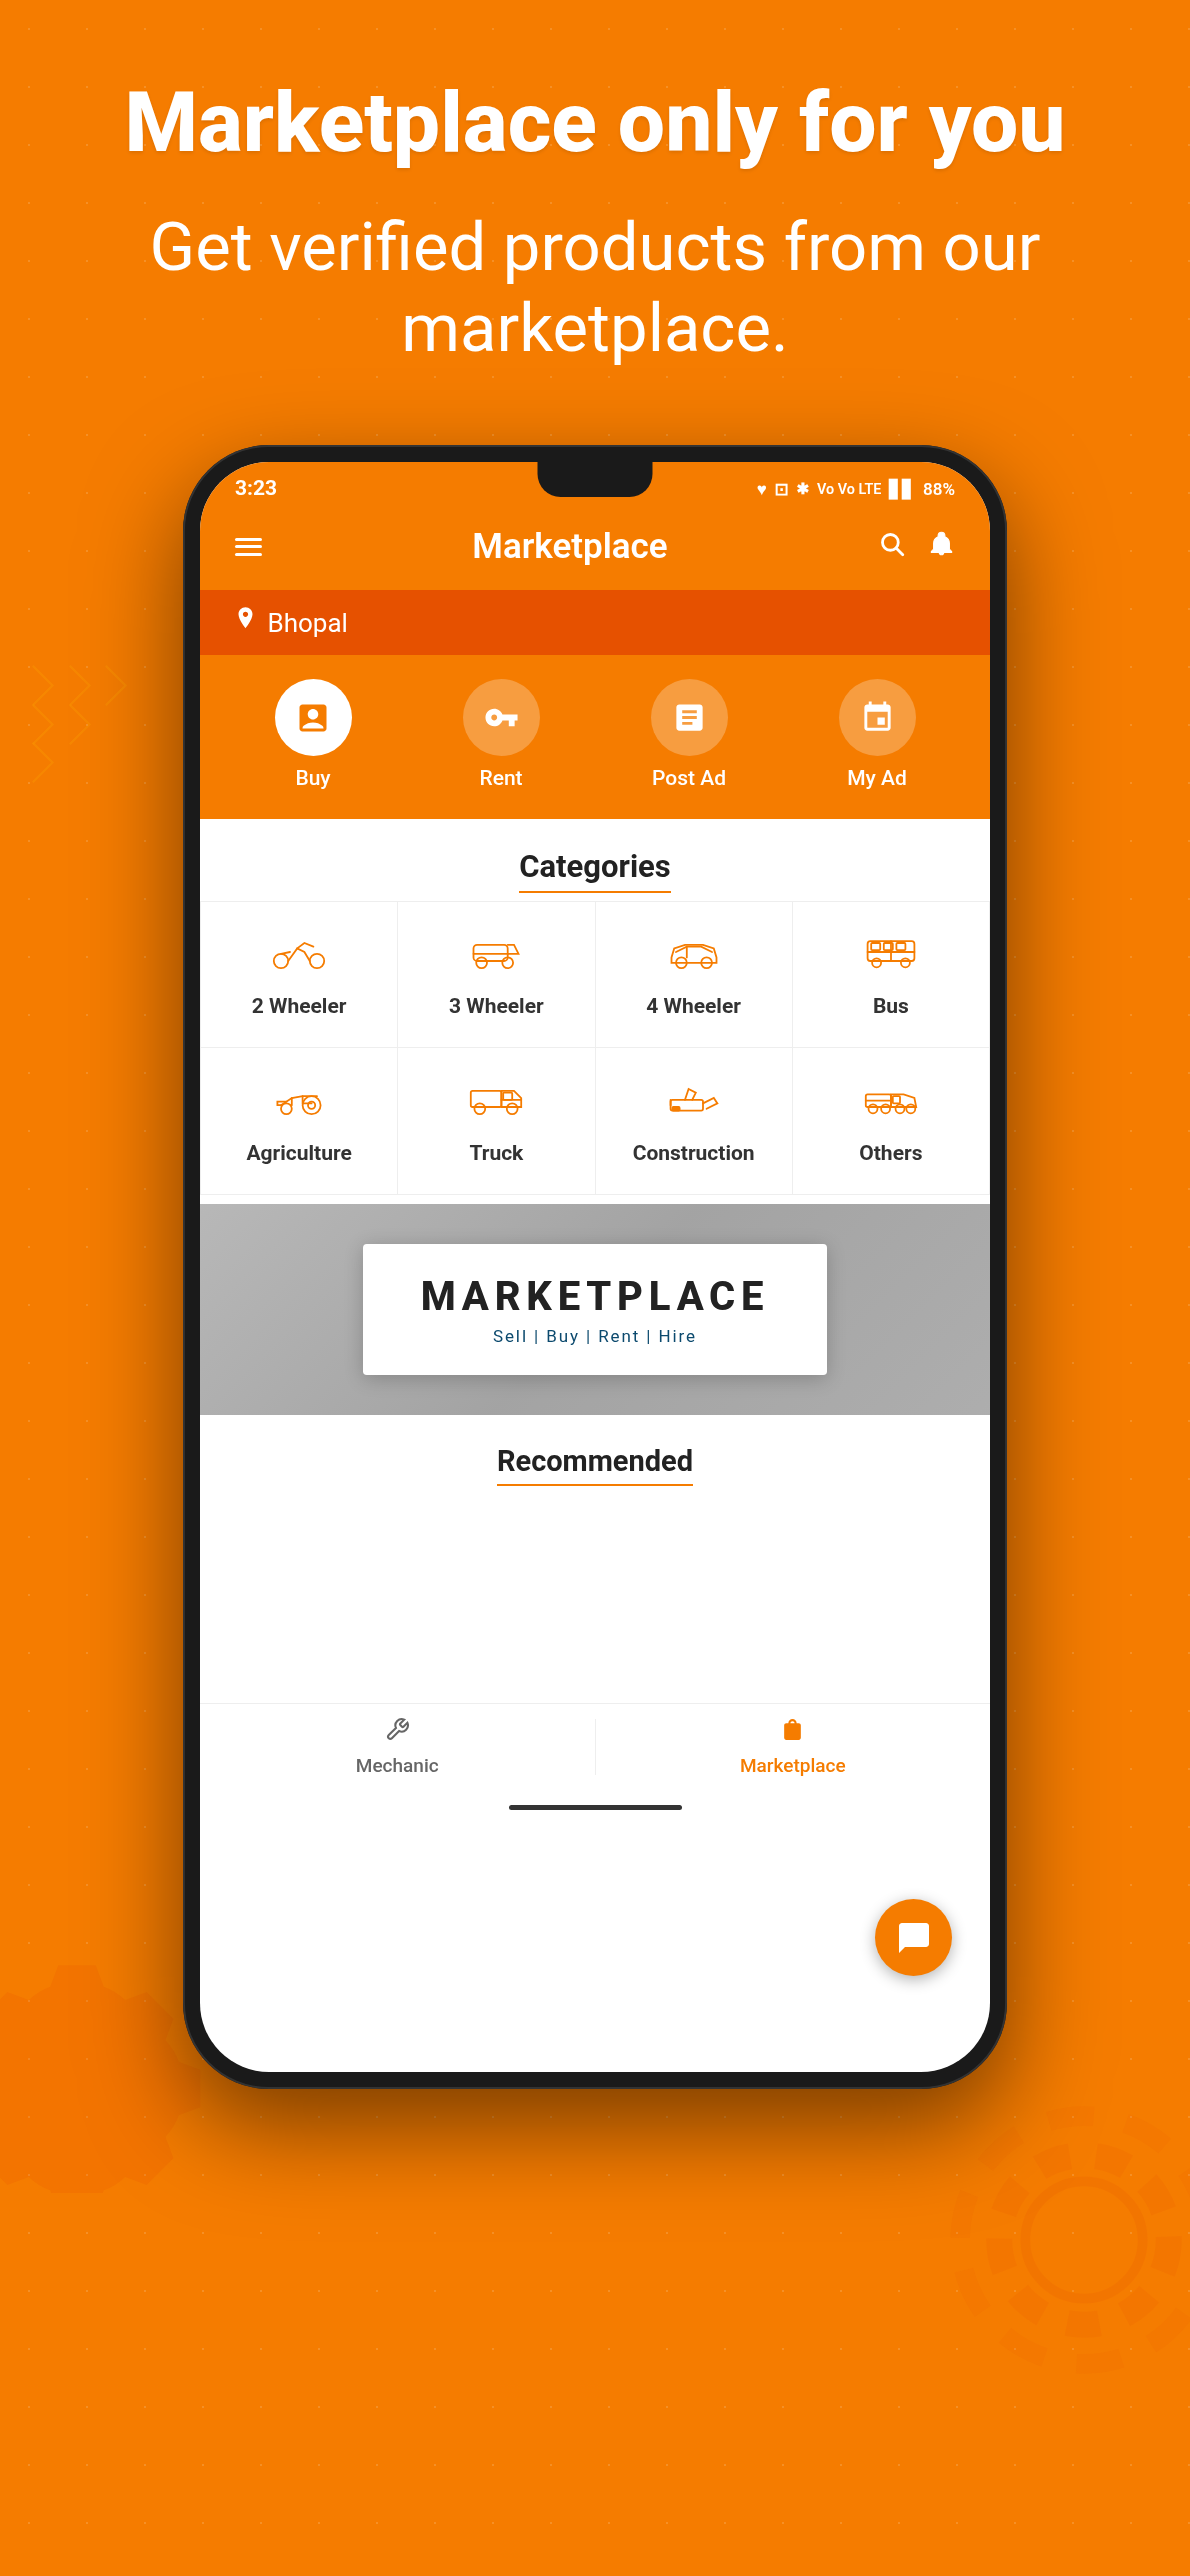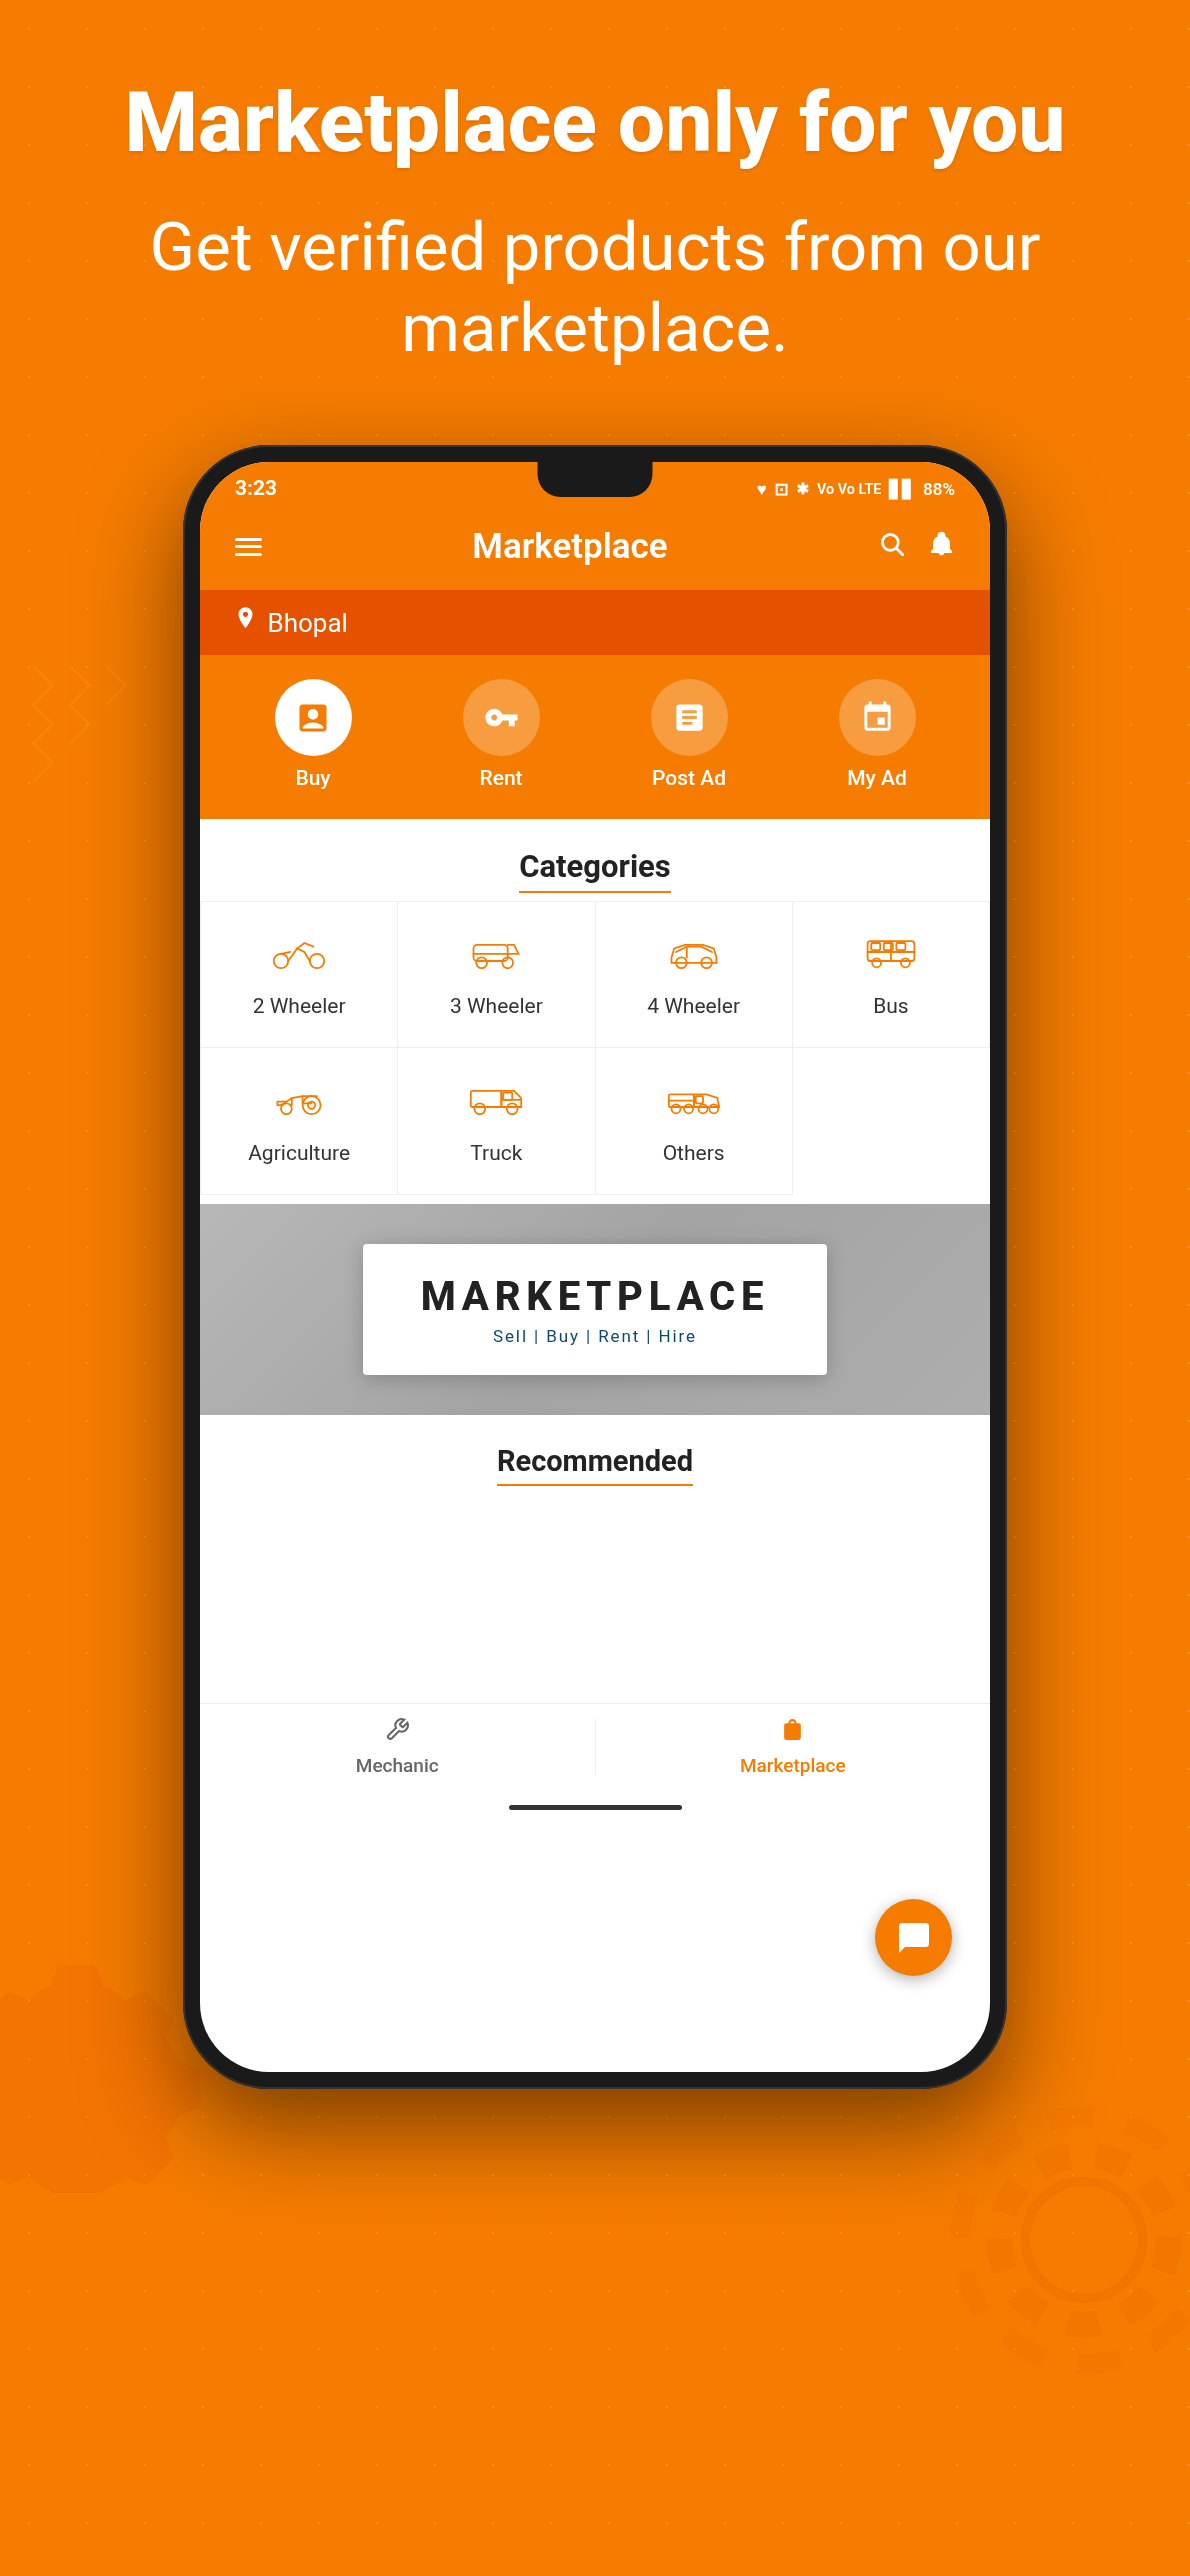--- a/index.html
+++ b/index.html
@@ -246,21 +246,21 @@
       cursor: pointer;
       background: white;
     }
     .category-icon {
       font-size: 42px;
       color: #F57C00;
     }
     .category-label {
       font-size: 21px;
       color: #333;
-      font-weight: 400;
+      font-weight: 700;
       text-align: left;
     }
 
     
     .cat-svg {
       width: 54px;
       height: 42px;
     }
 
     
@@ -616,20 +616,34 @@
                   <path d="M36 12 L36 30 L58 30 L58 20 L50 12 Z"></path>
                   <circle cx="12" cy="32" r="6"></circle>
                   <circle cx="48" cy="32" r="6"></circle>
                   <rect x="38" y="14" width="10" height="8" rx="1"></rect>
                   <line x1="36" y1="22" x2="58" y2="22"></line>
                 </svg>
               </div>
               <span class="category-label">Truck</span>
             </div>
 
+            <div class="category-item">
+              <div class="category-icon">
+                <svg class="cat-svg" viewBox="0 0 60 40" fill="none" stroke="#F57C00" stroke-width="2" stroke-linecap="round">
+                  <rect x="4" y="22" width="36" height="12" rx="2"></rect>
+                  <circle cx="12" cy="36" r="0" fill="#F57C00"></circle>
+                  <path d="M40 26 L52 20 L56 26 L44 32"></path>
+                  <path d="M20 22 L24 10 L32 14 L28 22"></path>
+                  <path d="M4 28 L4 22"></path>
+                  <circle cx="14" cy="34" r="0"></circle>
+                  <rect x="6" y="30" width="8" height="4" rx="1" fill="#F57C00" stroke="#F57C00"></rect>
+                </svg>
+              </div>
+              <span class="category-label">Construction</span>
+            </div>
 
             <div class="category-item">
               <div class="category-icon">
                 <svg class="cat-svg" viewBox="0 0 60 40" fill="none" stroke="#F57C00" stroke-width="2" stroke-linecap="round">
                   <rect x="2" y="16" width="28" height="14" rx="2"></rect>
                   <circle cx="10" cy="32" r="5"></circle>
                   <circle cx="24" cy="32" r="5"></circle>
                   <path d="M30 16 L30 30 L58 30 L56 20 L44 16 Z"></path>
                   <circle cx="40" cy="32" r="5"></circle>
                   <circle cx="52" cy="32" r="5"></circle>

